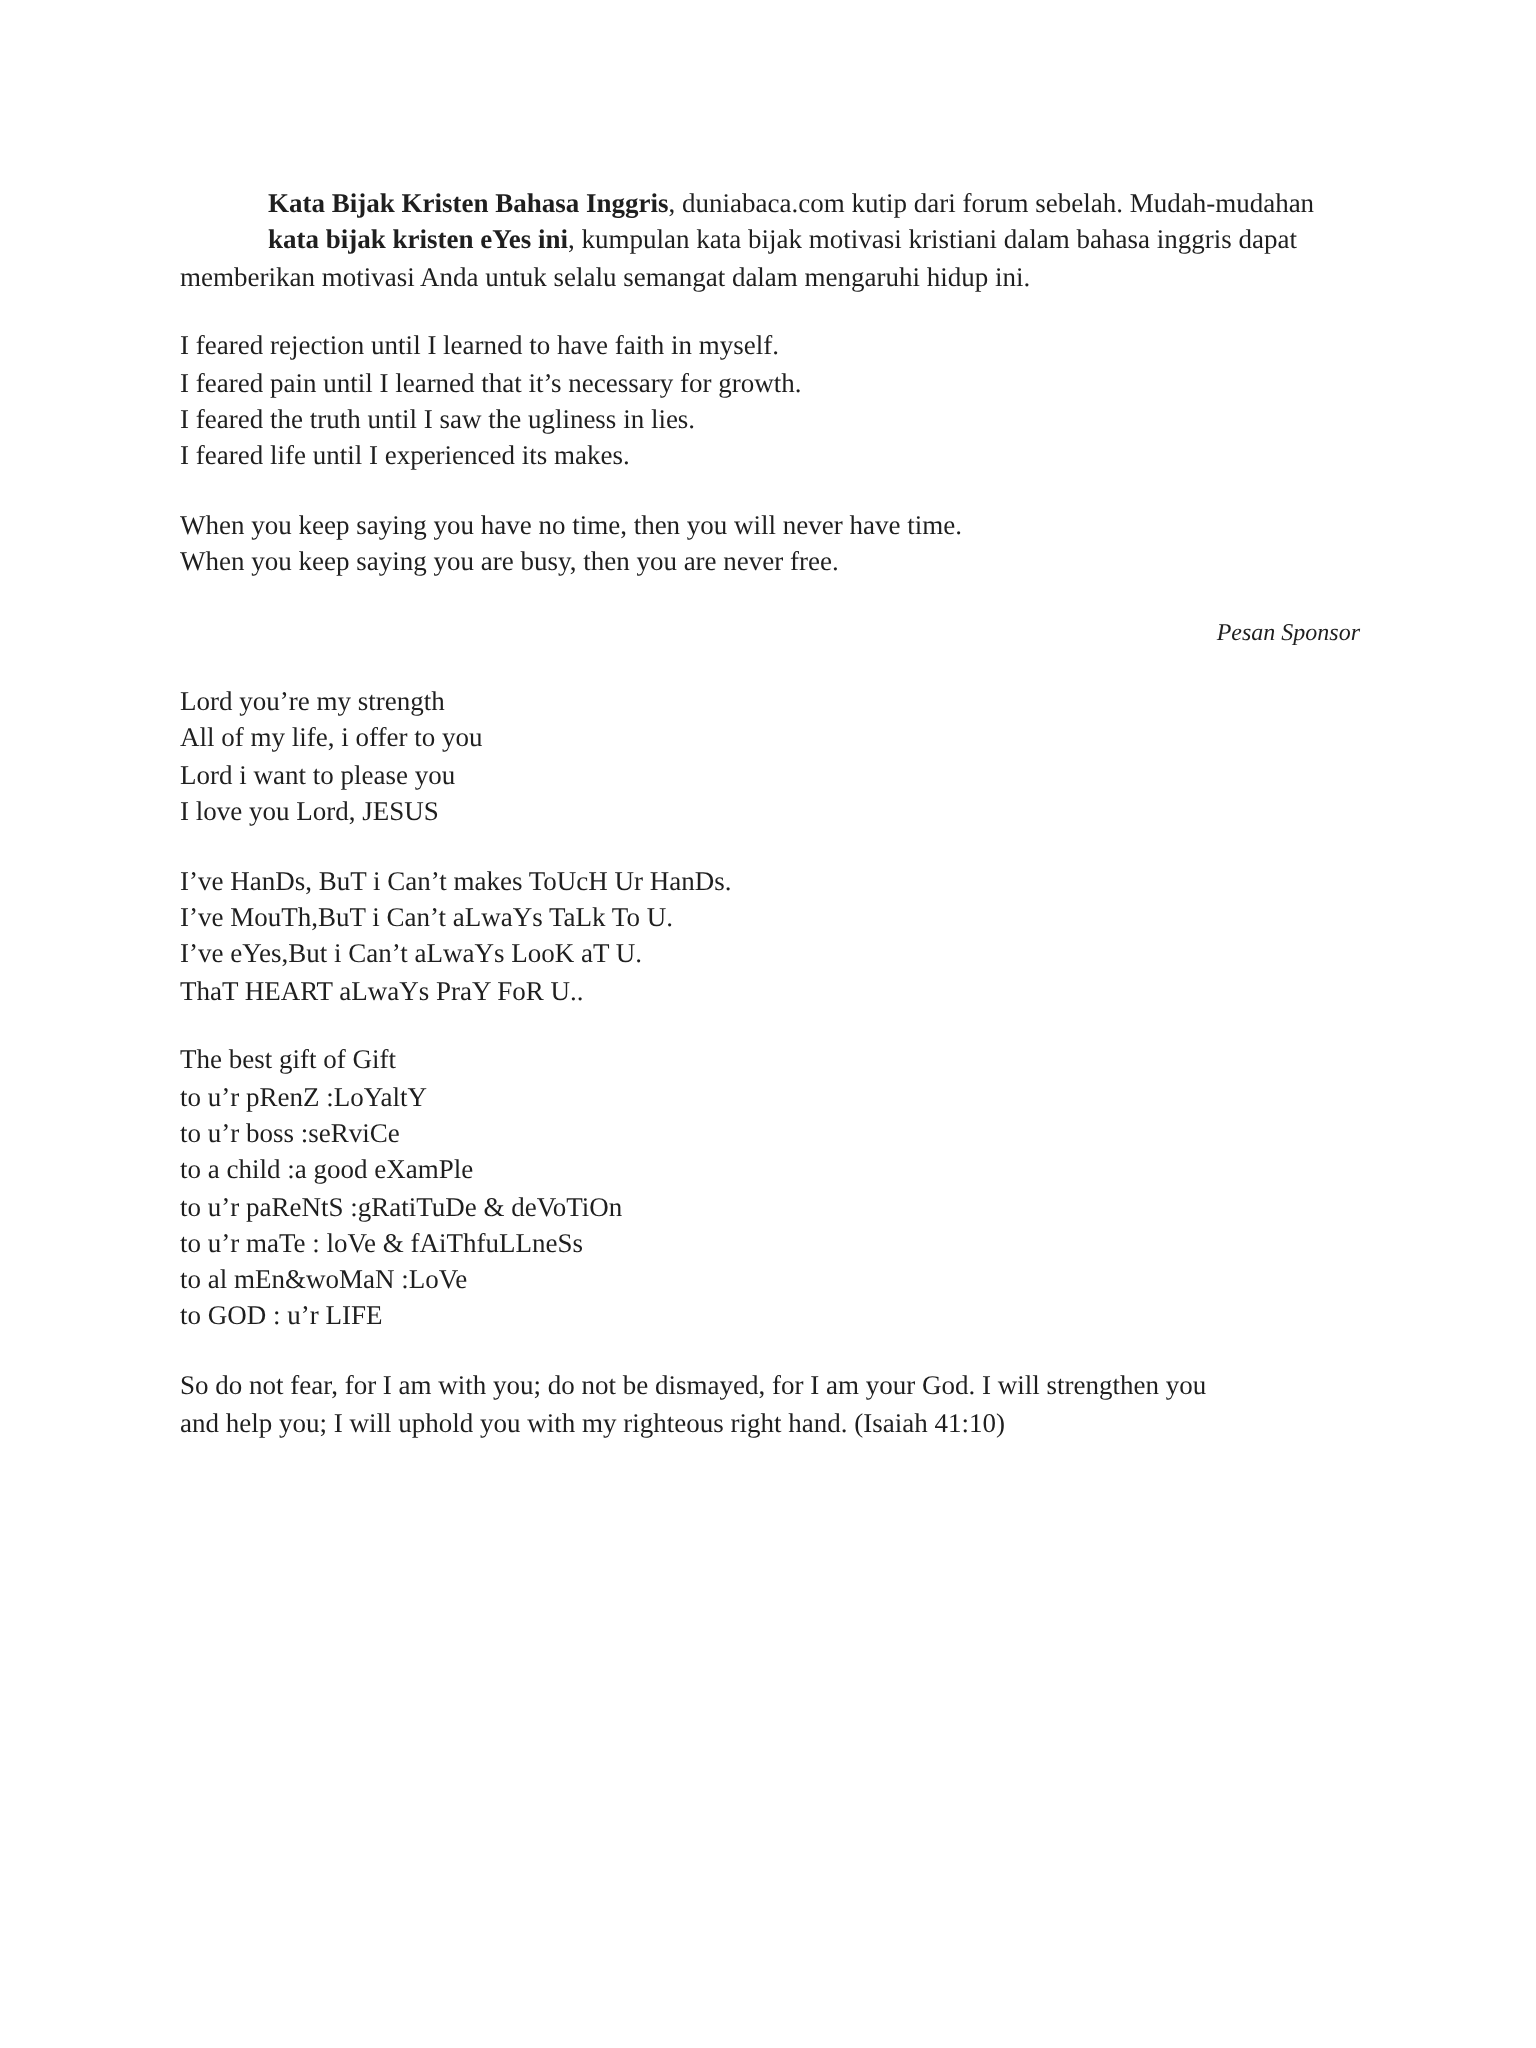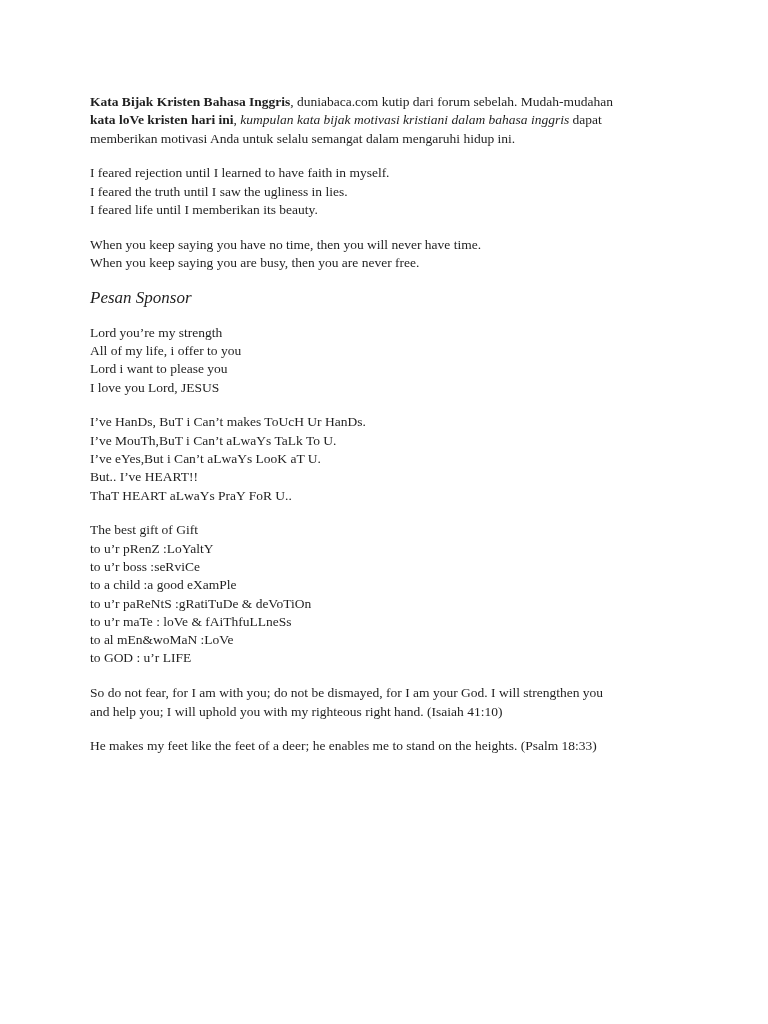--- a/index.html
+++ b/index.html
@@ -20,73 +20,71 @@
     margin: 0 0 16.5px 0;
   }
   .doc-line {
     font-family: "Liberation Serif", serif;
     font-size: 13.5px;
     line-height: 18.3px;
     color: #1f1f1f;
     white-space: pre;
   }
   .doc-block.sponsor .doc-line {
-    font-size: 17px;
+    font-size: 12px;
     font-style: italic;
     line-height: 18.3px;
+    text-align: right;
   }
-  .run-bold { font-weight: bold; }
-  .run-italic { font-style: italic; }
+  .run-bold { font-weight: bold; margin-left: 44px; }
+  .run-italic { }
 </style>
 </head>
 <body>
 
 <div class="page">
   <div>
       <div class="doc-block body">
         <div class="doc-line"><span class="run-bold">Kata Bijak Kristen Bahasa Inggris</span><span>, duniabaca.com kutip dari forum sebelah. Mudah-mudahan</span></div>
-        <div class="doc-line"><span class="run-bold">kata loVe kristen hari ini</span><span>, </span><span class="run-italic">kumpulan kata bijak motivasi kristiani dalam bahasa inggris</span><span> dapat</span></div>
+        <div class="doc-line"><span class="run-bold">kata bijak kristen eYes ini</span><span>, </span><span class="run-italic">kumpulan kata bijak motivasi kristiani dalam bahasa inggris</span><span> dapat</span></div>
         <div class="doc-line"><span>memberikan motivasi Anda untuk selalu semangat dalam mengaruhi hidup ini.</span></div>
       </div>
       <div class="doc-block body">
         <div class="doc-line"><span>I feared rejection until I learned to have faith in myself.</span></div>
+        <div class="doc-line"><span>I feared pain until I learned that it’s necessary for growth.</span></div>
         <div class="doc-line"><span>I feared the truth until I saw the ugliness in lies.</span></div>
-        <div class="doc-line"><span>I feared life until I memberikan its beauty.</span></div>
+        <div class="doc-line"><span>I feared life until I experienced its makes.</span></div>
       </div>
       <div class="doc-block body">
         <div class="doc-line"><span>When you keep saying you have no time, then you will never have time.</span></div>
         <div class="doc-line"><span>When you keep saying you are busy, then you are never free.</span></div>
       </div>
       <div class="doc-block sponsor">
         <div class="doc-line"><span class="run-italic">Pesan Sponsor</span></div>
       </div>
       <div class="doc-block body">
         <div class="doc-line"><span>Lord you’re my strength</span></div>
         <div class="doc-line"><span>All of my life, i offer to you</span></div>
         <div class="doc-line"><span>Lord i want to please you</span></div>
         <div class="doc-line"><span>I love you Lord, JESUS</span></div>
       </div>
       <div class="doc-block body">
         <div class="doc-line"><span>I’ve HanDs, BuT i Can’t makes ToUcH Ur HanDs.</span></div>
         <div class="doc-line"><span>I’ve MouTh,BuT i Can’t aLwaYs TaLk To U.</span></div>
         <div class="doc-line"><span>I’ve eYes,But i Can’t aLwaYs LooK aT U.</span></div>
-        <div class="doc-line"><span>But.. I’ve HEART!!</span></div>
         <div class="doc-line"><span>ThaT HEART aLwaYs PraY FoR U..</span></div>
       </div>
       <div class="doc-block body">
         <div class="doc-line"><span>The best gift of Gift</span></div>
         <div class="doc-line"><span>to u’r pRenZ :LoYaltY</span></div>
         <div class="doc-line"><span>to u’r boss :seRviCe</span></div>
         <div class="doc-line"><span>to a child :a good eXamPle</span></div>
         <div class="doc-line"><span>to u’r paReNtS :gRatiTuDe &amp; deVoTiOn</span></div>
         <div class="doc-line"><span>to u’r maTe : loVe &amp; fAiThfuLLneSs</span></div>
         <div class="doc-line"><span>to al mEn&amp;woMaN :LoVe</span></div>
         <div class="doc-line"><span>to GOD : u’r LIFE</span></div>
       </div>
       <div class="doc-block body">
         <div class="doc-line"><span>So do not fear, for I am with you; do not be dismayed, for I am your God. I will strengthen you</span></div>
         <div class="doc-line"><span>and help you; I will uphold you with my righteous right hand. (Isaiah 41:10)</span></div>
       </div>
-      <div class="doc-block body">
-        <div class="doc-line"><span>He makes my feet like the feet of a deer; he enables me to stand on the heights. (Psalm 18:33)</span></div>
-      </div>
     </div>
 </div>
 
 </body></html>

